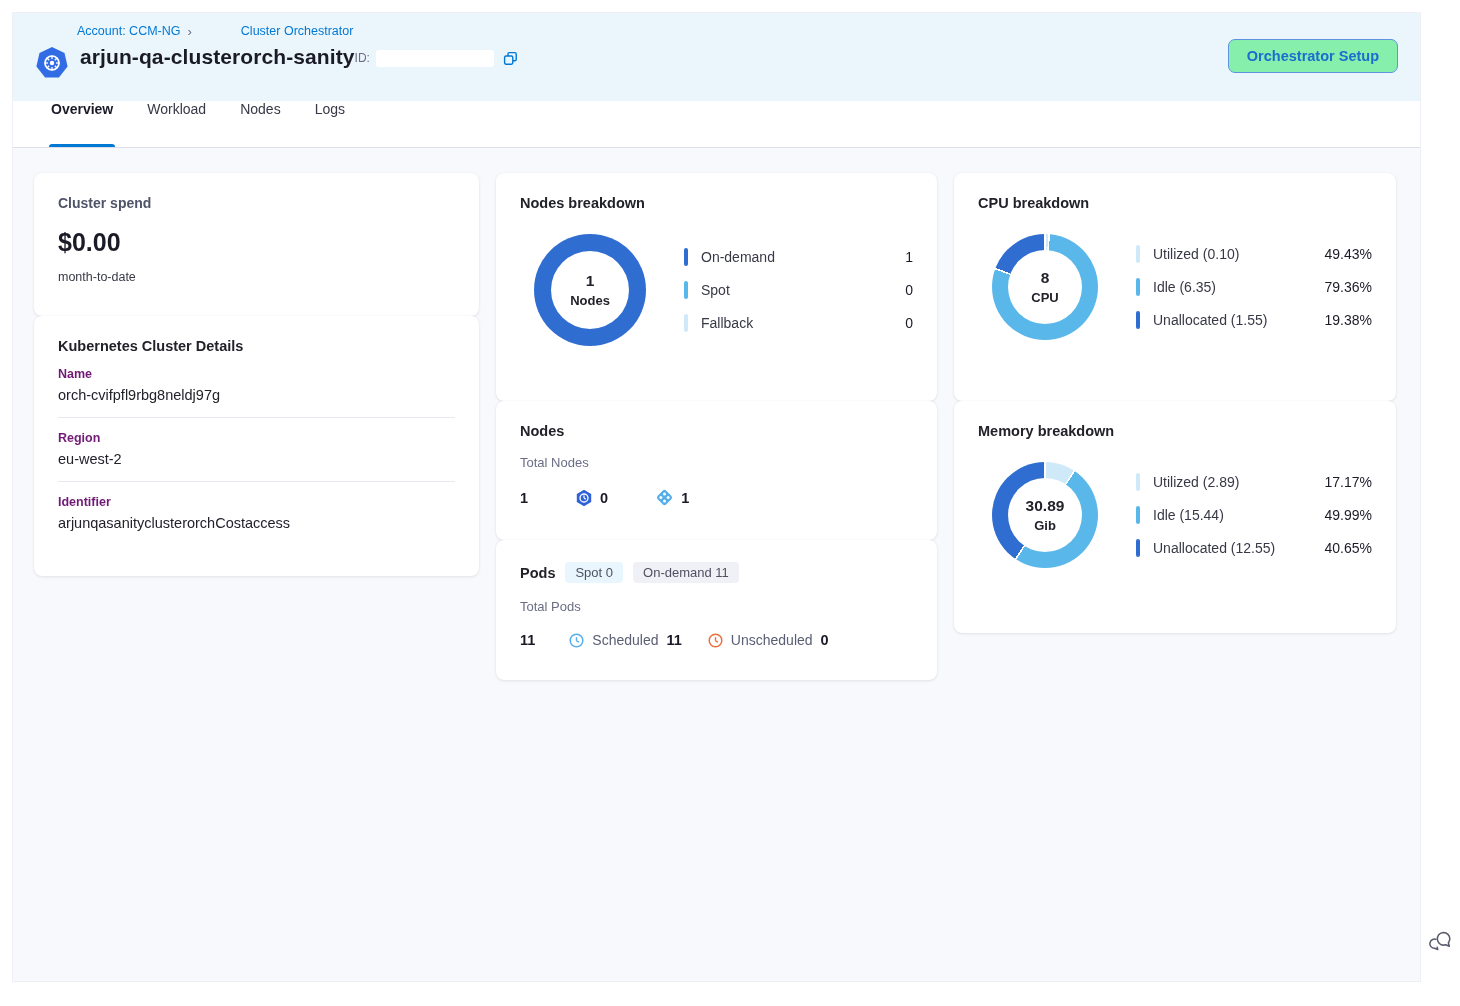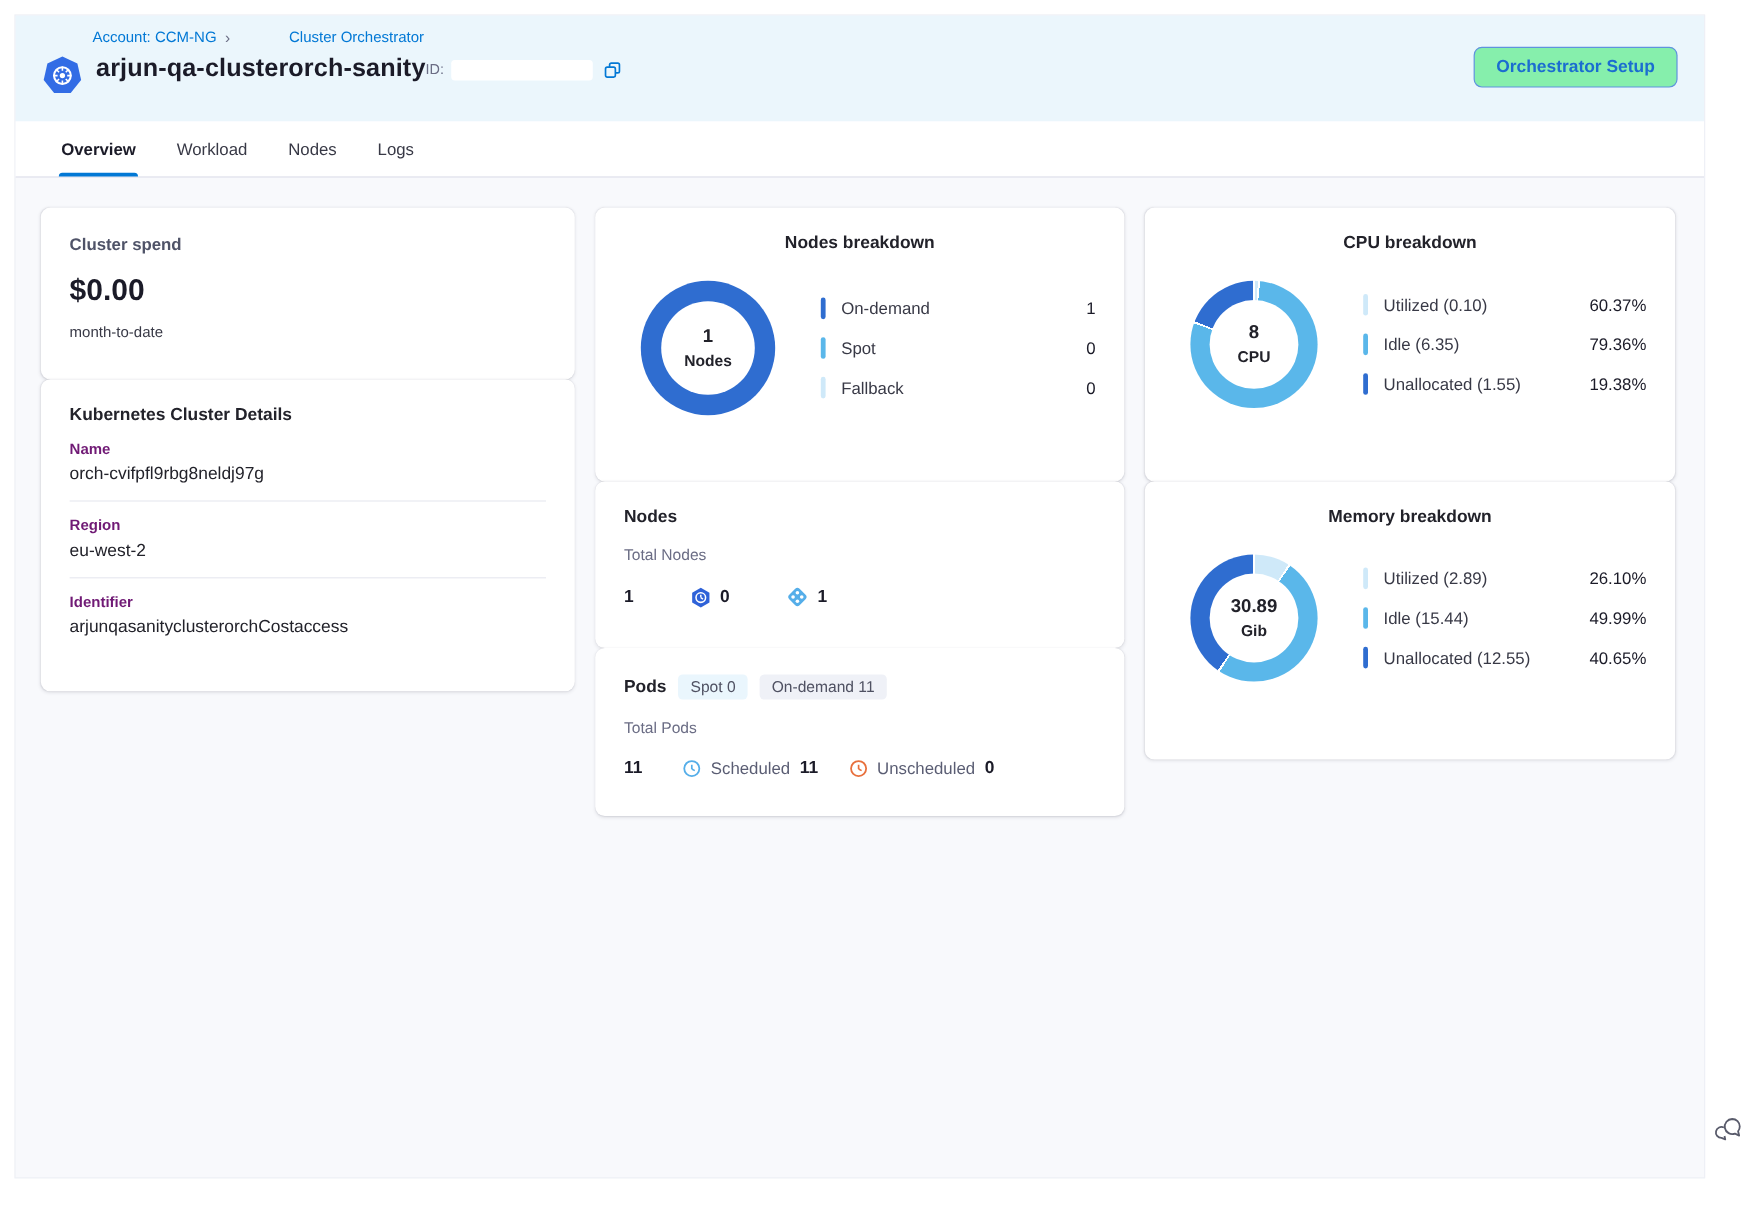--- a/index.html
+++ b/index.html
@@ -16,21 +16,21 @@
   .title-block { display:flex; flex-direction:row; }
   .page-title { font-size:21px; font-weight:700; color:#1b1b28; letter-spacing:.1px; line-height:1.1; }
   .id-row { display:flex; align-items:center; margin-top:3px; gap:6px; }
   .id-label { font-size:12px; color:#6b6d85; }
   .id-box { width:118px; height:17px; background:#ffffff; border-radius:3px; }
   .copy-icon { width:15px; height:15px; margin-left:3px; cursor:pointer; }
   .setup-btn { position:absolute; right:22px; top:26px; background:#86efac; border:1.5px solid #5f93dd; border-radius:7px; color:#1b6dd0; font-weight:700; font-size:14.5px; padding:8px 18px; cursor:pointer; font-family:"Liberation Sans",sans-serif; }
 
   
   .tabs { background:#ffffff; border-bottom:1px solid #dcdeea; height:47px; display:flex; align-items:stretch; padding-left:36px; gap:30px; }
-  .tab { position:relative; display:flex; align-items:center; font-size:14px; color:#383946; cursor:pointer; padding:0 2px; }
+  .tab { position:relative; display:flex; font-size:14px; color:#383946; cursor:pointer; padding:0 2px; }
   .tab.active { font-weight:700; color:#1b1b28; }
   .tab.active .tab-underline { position:absolute; left:0; right:0; bottom:0; height:3px; background:#0278d5; border-radius:3px 3px 0 0; }
 
   
   .main { padding:25px 21px; display:grid; grid-template-columns:445px 441px 442px; column-gap:17px; align-items:start; }
   .col { display:flex; flex-direction:column; }
   .card { background:#ffffff; border-radius:8px; box-shadow:0 1px 3px rgba(40,41,61,.10), 0 0 1px rgba(40,41,61,.08); padding:22px 24px; }
   .card-title { font-size:14.5px; font-weight:700; color:#22222a; }
   .card-title.slate { color:#4f5368; font-size:14px; }
 
@@ -41,21 +41,21 @@
 
   
   .card-details { min-height:260px; }
   .field { padding:13px 0 14px 0; border-bottom:1px solid #e8e9f0; }
   .field:last-child { border-bottom:none; padding-bottom:4px; }
   .field:first-of-type { padding-top:19px; }
   .field-label { font-size:12.5px; color:#701a75;font-weight:bold; }
   .field-value { font-size:14.5px; color:#22222a; margin-top:6px; }
 
   
-  .card-breakdown { height:228px;text-align:center; }
+  .card-breakdown { height:228px; }
   .card-breakdown.mem { height:232px; }
   .chart-row { display:flex; align-items:center; margin-top:23px; }
   .donut { width:112px; height:112px; border-radius:50%; position:relative; margin-left:14px; flex:0 0 auto; }
   .donut.small { width:106px; height:106px; }
   .donut-hole { position:absolute; inset:17px; background:#ffffff; border-radius:50%; display:flex; flex-direction:column; align-items:center; justify-content:center; gap:3px; }
   .donut.small .donut-hole { inset:16px; }
   .donut-value { font-size:15.5px; font-weight:700; color:#22222a; }
   .donut-label { font-size:13px; font-weight:700; color:#22222a; }
   .legend { flex:1; margin-left:38px; display:flex; flex-direction:column; gap:15px; }
   .legend-row { display:flex; align-items:center; }
@@ -263,21 +263,21 @@
           <div class="donut small" style="background: conic-gradient(rgb(255, 255, 255) 0deg, rgb(255, 255, 255) 1deg, rgb(207, 233, 249) 1deg, rgb(207, 233, 249) 3.536deg, rgb(255, 255, 255) 3.536deg, rgb(255, 255, 255) 4.536deg, rgb(255, 255, 255) 4.536deg, rgb(255, 255, 255) 5.536deg, rgb(90, 183, 234) 5.536deg, rgb(90, 183, 234) 289.232deg, rgb(255, 255, 255) 289.232deg, rgb(255, 255, 255) 290.232deg, rgb(255, 255, 255) 290.232deg, rgb(255, 255, 255) 291.232deg, rgb(47, 109, 208) 291.232deg, rgb(47, 109, 208) 359deg, rgb(255, 255, 255) 359deg, rgb(255, 255, 255) 360deg);">
             <div class="donut-hole">
               <span class="donut-value">8</span>
               <span class="donut-label">CPU</span>
             </div>
           </div>
           <div class="legend">
             <div class="legend-row">
               <span class="legend-bar" style="background: rgb(207, 233, 249);"></span>
               <span class="legend-name">Utilized (0.10)</span>
-              <span class="legend-val">60.37%</span>
+              <span class="legend-val">49.43%</span>
             </div>
             <div class="legend-row">
               <span class="legend-bar" style="background: rgb(90, 183, 234);"></span>
               <span class="legend-name">Idle (6.35)</span>
               <span class="legend-val">79.36%</span>
             </div>
             <div class="legend-row">
               <span class="legend-bar" style="background: rgb(47, 109, 208);"></span>
               <span class="legend-name">Unallocated (1.55)</span>
               <span class="legend-val">19.38%</span>
@@ -292,21 +292,21 @@
           <div class="donut small" style="background: conic-gradient(rgb(255, 255, 255) 0deg, rgb(255, 255, 255) 1deg, rgb(207, 233, 249) 1deg, rgb(207, 233, 249) 32.732deg, rgb(255, 255, 255) 32.732deg, rgb(255, 255, 255) 33.732deg, rgb(255, 255, 255) 33.732deg, rgb(255, 255, 255) 34.732deg, rgb(90, 183, 234) 34.732deg, rgb(90, 183, 234) 212.696deg, rgb(255, 255, 255) 212.696deg, rgb(255, 255, 255) 213.696deg, rgb(255, 255, 255) 213.696deg, rgb(255, 255, 255) 214.696deg, rgb(47, 109, 208) 214.696deg, rgb(47, 109, 208) 359.036deg, rgb(255, 255, 255) 359.036deg, rgb(255, 255, 255) 360.036deg);">
             <div class="donut-hole">
               <span class="donut-value">30.89</span>
               <span class="donut-label">Gib</span>
             </div>
           </div>
           <div class="legend">
             <div class="legend-row">
               <span class="legend-bar" style="background: rgb(207, 233, 249);"></span>
               <span class="legend-name">Utilized (2.89)</span>
-              <span class="legend-val">26.10%</span>
+              <span class="legend-val">17.17%</span>
             </div>
             <div class="legend-row">
               <span class="legend-bar" style="background: rgb(90, 183, 234);"></span>
               <span class="legend-name">Idle (15.44)</span>
               <span class="legend-val">49.99%</span>
             </div>
             <div class="legend-row">
               <span class="legend-bar" style="background: rgb(47, 109, 208);"></span>
               <span class="legend-name">Unallocated (12.55)</span>
               <span class="legend-val">40.65%</span>

